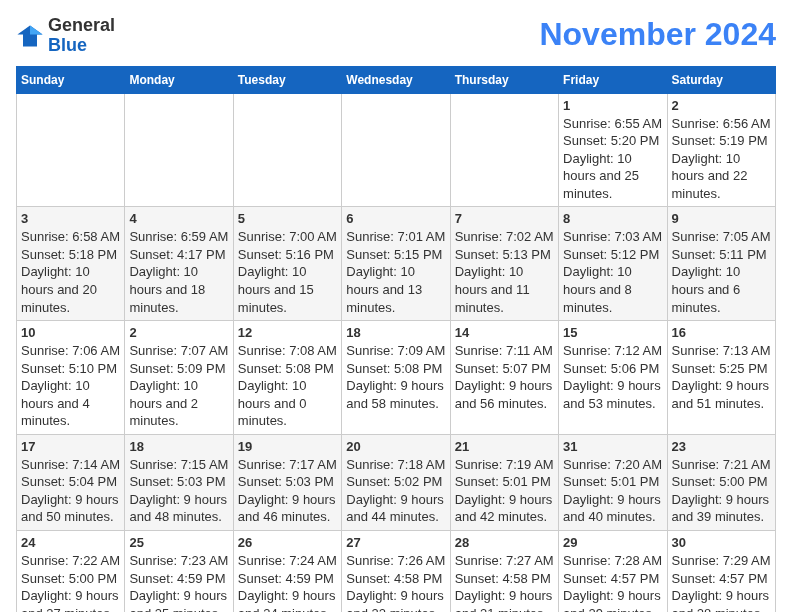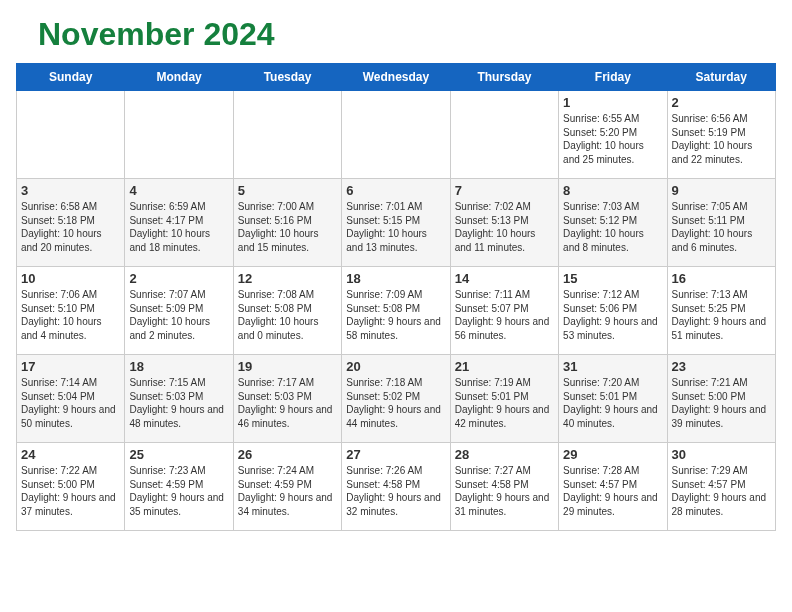--- a/index.html
+++ b/index.html
@@ -31,39 +31,39 @@
     .logo-bird {
       width: 28px;
       height: 28px;
     }
     .title-block {
       text-align: right;
     }
     .month-year {
       font-size: 32px;
       font-weight: bold;
-      color: #15803d;
+      color: #3b82f6;
       margin-left: 22px;
     }
     .location {
       font-size: 14px;
       color: #555;
     }
     table {
       width: 100%;
       border-collapse: collapse;
       table-layout: fixed;
     }
     thead tr th {
       background: #1565c0;
       color: #fff;
       font-size: 12px;
       font-weight: bold;
       padding: 6px 4px;
-      text-align: center;
+      text-align: left;
       border: 1px solid #1565c0;
     }
     tbody tr td {
       vertical-align: top;
       border: 1px solid #ccc;
       padding: 4px;
       font-size: 10px;
       color: #333;
       height: 88px;
       background: #fff;
@@ -71,32 +71,42 @@
     tbody tr:nth-child(even) td {
       background: #f5f5f5;
     }
     .day-num {
       font-size: 13px;
       font-weight: bold;
       display: block;
       margin-bottom: 2px;
     }
     .day-info {
-      font-size: 10px;
+      font-size: 13px;
       line-height: 1.35;
       color: #333;
     }
     td.empty {
       background: #fff;
     }
   </style>
 </head>
 <body>
 
 <div class="header">
+  <div class="logo">
+    <svg class="logo-bird" viewBox="0 0 40 40">
+      <polygon points="20,5 38,18 30,18 30,35 10,35 10,18 2,18" fill="#1565c0"></polygon>
+      <polygon points="20,5 38,18 20,18" fill="#42a5f5"></polygon>
+    </svg>
+    <div class="logo-text">
+      <span class="logo-general">General</span><br>
+      <span class="logo-blue">Blue</span>
+    </div>
+  </div>
   <div class="title-block">
     <div class="month-year">November 2024</div>
   </div>
 </div>
 
 <table>
   <thead>
     <tr id="header-row">
         <th>Sunday</th>
         <th>Monday</th>

